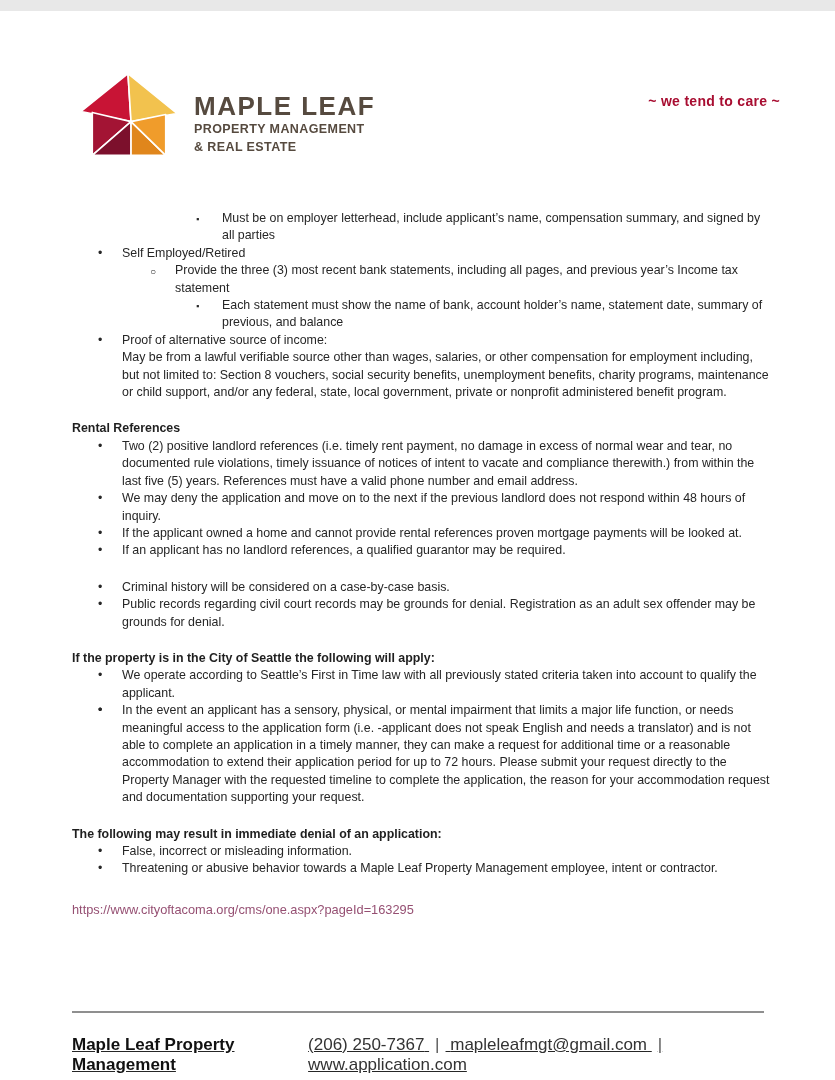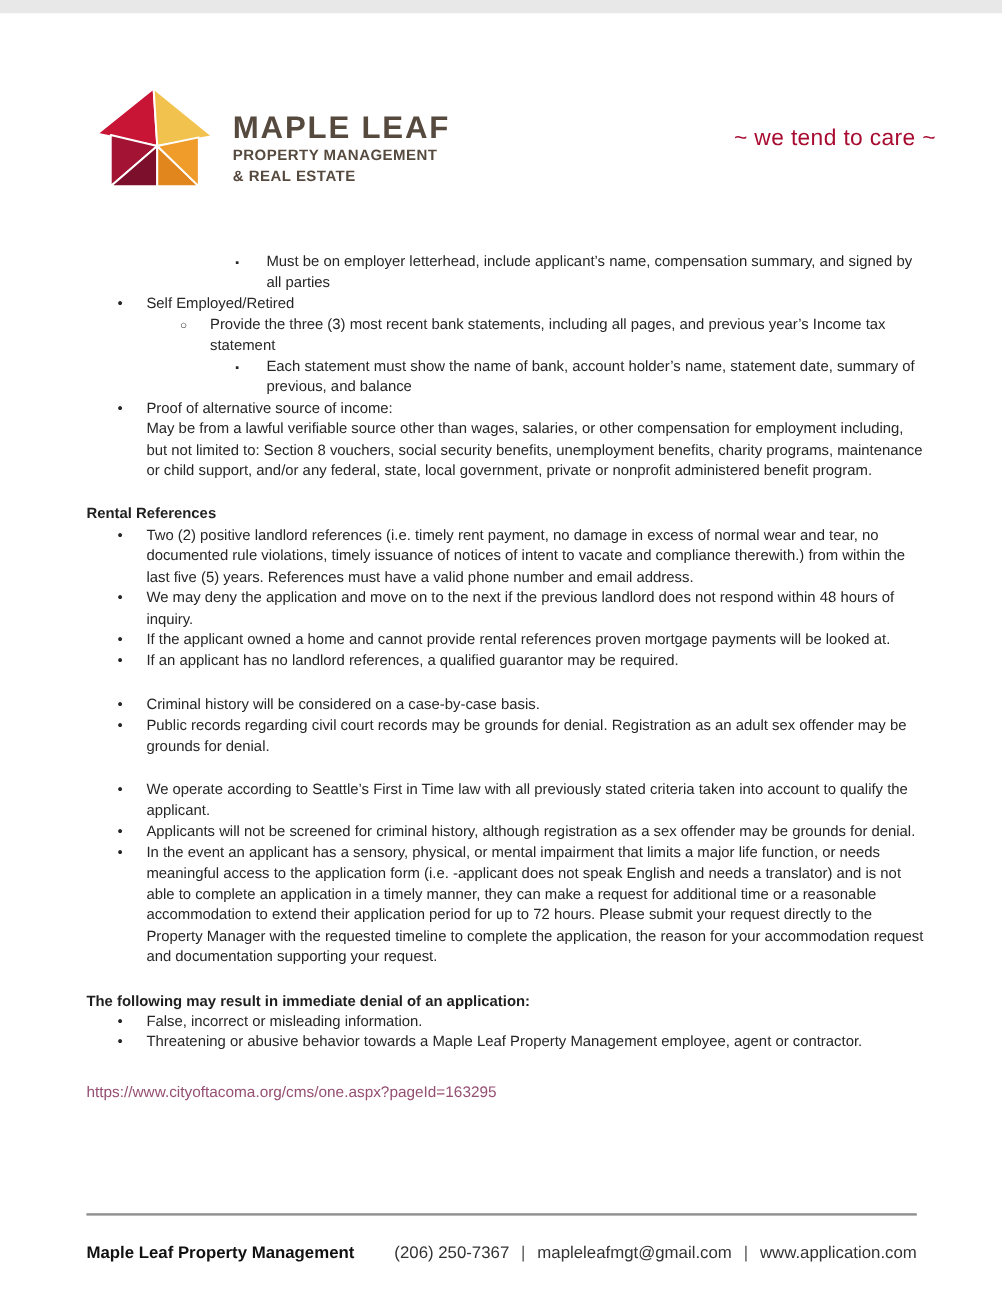--- a/index.html
+++ b/index.html
@@ -20,22 +20,22 @@
   .logo-text { margin-left:14px; margin-top:22px; }
   .brand-title {
     font-size:26px; font-weight:bold; letter-spacing:1.5px;
     color:var(--logo_text_brown, #564A3F); line-height:1.05;
   }
   .brand-sub {
     font-size:12.5px; font-weight:bold; letter-spacing:0.4px;
     color:var(--logo_text_brown, #564A3F); line-height:1.22; margin-top:2px;
   }
   .tagline {
-    position:absolute; top:94px; right:55px;
-    font-size:19px; font-weight:normal;
+    position:absolute; top:82px; right:55px;
+    font-size:14px; font-weight:bold;
     color:var(--tagline_red, #A80D31);
     letter-spacing:0.3px;
   }
 
   
   .content {
     position:absolute; left:72px; top:199px; width:700px;
     font-size:12.4px; line-height:17.4px;
   }
   .section { margin-top:19px; }
@@ -57,21 +57,22 @@
   }
 
   
   .footer-divider {
     position:absolute; left:72px; top:1000px; width:692px; height:2px;
     background:#8f8f8f;
   }
   .footer-row {
     position:absolute; left:72px; right:71px; top:1024px;
     display:flex; justify-content:space-between; align-items:baseline;
-    font-size:14px;
+    font-size:17px;
+    text-decoration:underline;
   }
   .footer-company { font-weight:bold; color:#111; }
   .footer-contact { color:#333; }
   .footer-contact .sep { margin:0 6px; color:#555; }
 </style>
 </head>
 <body>
 
 <div class="page">
 
@@ -108,28 +109,29 @@
           <div class="item l1"><span class="marker">•</span><span>Two (2) positive landlord references (i.e. timely rent payment, no damage in excess of normal wear and tear, no documented rule violations, timely issuance of notices of intent to vacate and compliance therewith.) from within the last five (5) years. References must have a valid phone number and email address.</span></div>
           <div class="item l1"><span class="marker">•</span><span>We may deny the application and move on to the next if the previous landlord does not respond within 48 hours of inquiry.</span></div>
           <div class="item l1"><span class="marker">•</span><span>If the applicant owned a home and cannot provide rental references proven mortgage payments will be looked at.</span></div>
           <div class="item l1"><span class="marker">•</span><span>If an applicant has no landlord references, a qualified guarantor may be required.</span></div>
         </div>
         <div class="section">
           <div class="item l1"><span class="marker">•</span><span>Criminal history will be considered on a case-by-case basis.</span></div>
           <div class="item l1"><span class="marker">•</span><span>Public records regarding civil court records may be grounds for denial. Registration as an adult sex offender may be grounds for denial.</span></div>
         </div>
         <div class="section">
+          <div class="heading">If the property is in the City of Seattle the following will apply:</div>
           <div class="item l1"><span class="marker">•</span><span>We operate according to Seattle’s First in Time law with all previously stated criteria taken into account to qualify the applicant.</span></div>
-          <div class="item l1"><span class="marker">•</span><span>Applicants will not be screened for criminal history, although registration as a sex offender may be grounds for denial.</span></div>
+          <div class="item l1"><span class="marker">•</span></div>
           <div class="item l1"><span class="marker">•</span><span>In the event an applicant has a sensory, physical, or mental impairment that limits a major life function, or needs meaningful access to the application form (i.e. -applicant does not speak English and needs a translator) and is not able to complete an application in a timely manner, they can make a request for additional time or a reasonable accommodation to extend their application period for up to 72 hours. Please submit your request directly to the Property Manager with the requested timeline to complete the application, the reason for your accommodation request and documentation supporting your request.</span></div>
         </div>
         <div class="section">
           <div class="heading">The following may result in immediate denial of an application:</div>
           <div class="item l1"><span class="marker">•</span><span>False, incorrect or misleading information.</span></div>
-          <div class="item l1"><span class="marker">•</span><span>Threatening or abusive behavior towards a Maple Leaf Property Management employee, agent or contractor.</span></div>
+          <div class="item l1"><span class="marker">•</span><span>Threatening or abusive behavior towards a Maple Leaf Property Management employee, intent or contractor.</span></div>
         </div>
       </div>
     <a class="doc-link" href="#">https://www.cityoftacoma.org/cms/one.aspx?pageId=163295</a>
   </div>
 
   <div class="footer-divider"></div>
   <div class="footer-row">
     <span class="footer-company">Maple Leaf Property Management</span>
     <span class="footer-contact">
       <span>(206) 250-7367</span>

